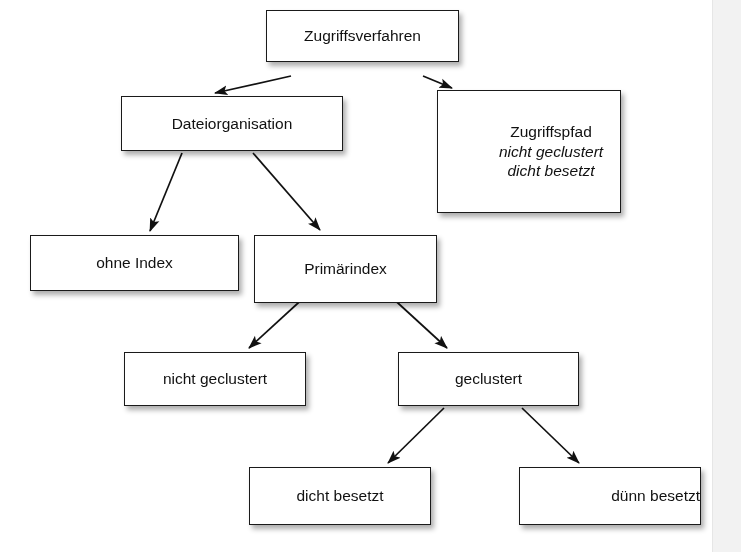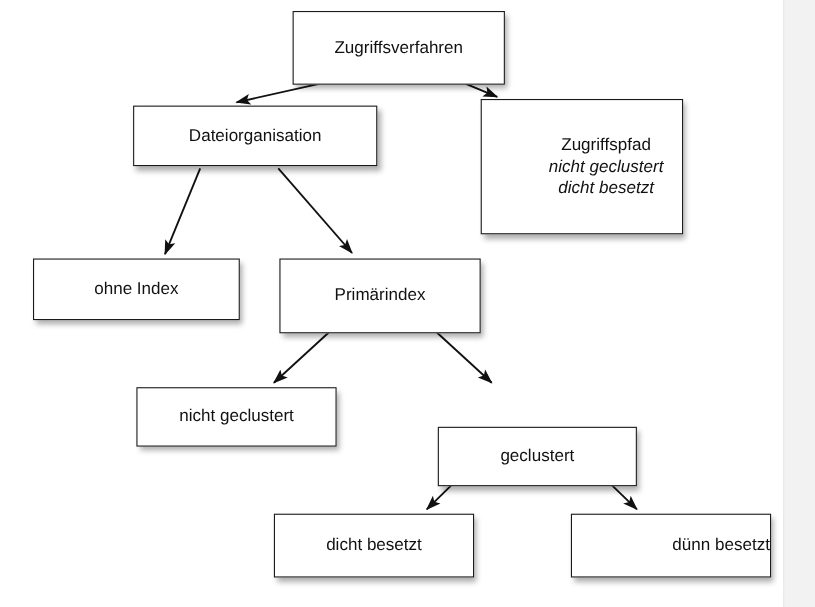--- a/index.html
+++ b/index.html
@@ -76,41 +76,41 @@
         <line x1="182" y1="153" x2="150" y2="231" marker-end="url(#arrowhead)"></line>
         <line x1="253" y1="153" x2="320" y2="230" marker-end="url(#arrowhead)"></line>
         <line x1="309" y1="293" x2="249" y2="348" marker-end="url(#arrowhead)"></line>
         <line x1="387" y1="293" x2="447" y2="348" marker-end="url(#arrowhead)"></line>
         <line x1="444" y1="408" x2="388" y2="463" marker-end="url(#arrowhead)"></line>
         <line x1="522" y1="408" x2="579" y2="463" marker-end="url(#arrowhead)"></line>
       </g>
   </svg>
 
   <div id="node-layer">
-      <div class="node" style="left: 266px; top: 10px; width: 193px; height: 67px;">
+      <div class="node" style="left: 266px; top: 10px; width: 193px; height: 52px;">
         <span class="line">Zugriffsverfahren</span>
       </div>
       <div class="node" style="left: 121px; top: 96px; width: 222px; height: 55px;">
         <span class="line">Dateiorganisation</span>
       </div>
       <div class="node" style="left: 437px; top: 90px; width: 184px; height: 123px; padding-left: 44px;">
         <span class="line">Zugriffspfad</span>
         <span class="line italic">nicht geclustert</span>
         <span class="line italic">dicht besetzt</span>
       </div>
-      <div class="node" style="left: 30px; top: 235px; width: 188px; height: 56px;">
+      <div class="node" style="left: 30px; top: 235px; width: 209px; height: 56px;">
         <span class="line">ohne Index</span>
       </div>
       <div class="node" style="left: 254px; top: 235px; width: 183px; height: 68px;">
         <span class="line">Primärindex</span>
       </div>
       <div class="node" style="left: 124px; top: 352px; width: 182px; height: 54px;">
         <span class="line">nicht geclustert</span>
       </div>
-      <div class="node" style="left: 398px; top: 352px; width: 181px; height: 54px; margin-top: 36px;">
+      <div class="node" style="left: 398px; top: 352px; width: 181px; height: 54px;">
         <span class="line">geclustert</span>
       </div>
       <div class="node" style="left: 249px; top: 467px; width: 182px; height: 58px;">
         <span class="line">dicht besetzt</span>
       </div>
       <div class="node" style="left: 519px; top: 467px; width: 182px; height: 58px; align-items: flex-end;">
         <span class="line">dünn besetzt</span>
       </div>
     </div>
 

